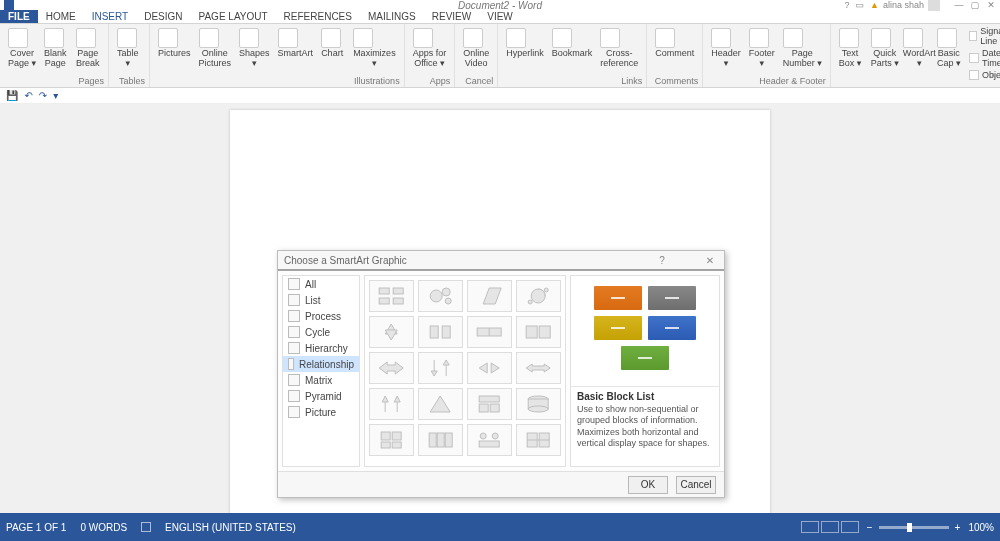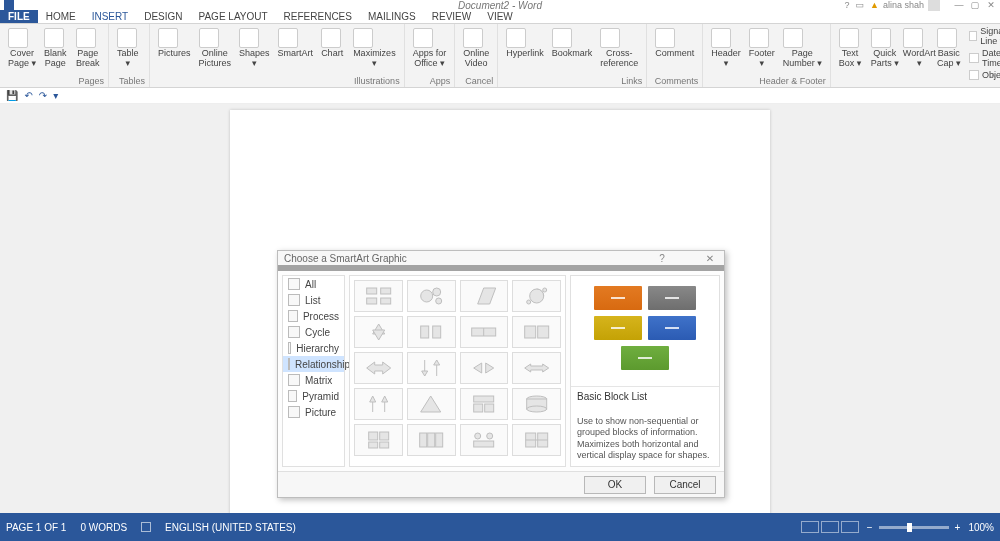--- a/index.html
+++ b/index.html
@@ -36,48 +36,48 @@
 
 .qat { height: 16px; background: #fff; display: flex; align-items: center; gap: 6px; padding: 0 6px; color: #2b579a; font-size: 10px; border-bottom: 1px solid #eee; }
 .qat span { cursor: default; }
 
 
 .docarea { position: relative; height: 431px; background: #f0f0f0; display: flex; justify-content: center; padding-top: 6px; }
 .page { width: 540px; height: 410px; background: #fff; box-shadow: 0 0 3px rgba(0,0,0,.2); }
 
 
 .dialog { position: absolute; left: 277px; top: 146px; width: 448px; height: 248px; background: #fdfdfd; border: 1px solid #bdbdbd; box-shadow: 2px 2px 6px rgba(0,0,0,.25); display: flex; flex-direction: column; }
-.dlg-title { height: 20px; background: #f7f7f7; display: flex; align-items: center; padding: 0 6px; font-size: 10px; color: #666; border-bottom: 6px solid #a3a3a3; gap: 32px; }
+.dlg-title { height: 20px; background: #f7f7f7; display: flex; align-items: center; padding: 0 6px; font-size: 10px; color: #666; border-bottom: 2px solid #a3a3a3; gap: 32px; }
 .dlg-title .spacer { flex: 1; }
 .dlg-title .hbtn { width: 16px; text-align: center; color: #888; cursor: default; }
 .dlg-body { flex: 1; display: flex; padding: 4px; gap: 4px; }
-.catlist { width: 63px; border: 1px solid #e0e0e0; background: #fff; }
+.catlist { width: 78px; border: 1px solid #e0e0e0; background: #fff; }
 .catlist .cat { display: flex; align-items: center; gap: 5px; padding: 2px 5px; font-size: 10px; color: #444; cursor: default; }
 .catlist .cat.selected { background: #cfe4ff; }
 .catlist .cat .cico { width: 12px; height: 12px; border: 1px solid #bbb; background: #f8f8f8; }
 .layouts { flex: 1; border: 1px solid #e0e0e0; background: #fff; overflow: auto; padding: 4px; display: grid; grid-template-columns: repeat(4, 1fr); gap: 4px; align-content: start; position: relative; }
 .layouts::-webkit-scrollbar { width: 12px; }
 .layouts::-webkit-scrollbar-track { background: #f0f0f0; }
 .layouts::-webkit-scrollbar-thumb { background: #c8c8c8; }
 .layout { height: 32px; border: 1px solid #ddd; background: #fafafa; display: flex; align-items: center; justify-content: center; cursor: default; }
 .layout svg { width: 80%; height: 80%; }
 .preview { width: 150px; border: 1px solid #e0e0e0; background: #fff; display: flex; flex-direction: column; }
 .preview-canvas { flex: 0 0 110px; display: flex; flex-wrap: wrap; gap: 6px; padding: 10px 18px; align-content: flex-start; justify-content: center; }
 .block { width: 48px; height: 24px; border-radius: 1px; position: relative; }
 .block::after { content: ""; position: absolute; left: 35%; top: 50%; width: 30%; height: 2px; background: rgba(255,255,255,.8); transform: translateY(-50%); }
 .block.orange { background: linear-gradient(#e37a22,#d86a10); }
 .block.gray { background: linear-gradient(#888,#6e6e6e); }
 .block.yellow { background: linear-gradient(#d6b41c,#c4a205); }
 .block.blue { background: linear-gradient(#3f72c9,#2b5bb3); }
 .block.green { background: linear-gradient(#6fae3f,#5c9a2e); }
 .preview-desc { padding: 4px 6px; border-top: 1px solid #e5e5e5; }
-.preview-desc .name { font-size: 10px; font-weight: 400; color: #333; margin-bottom: 14px; }
+.preview-desc .name { font-size: 10px; font-weight: 700; color: #333; margin-bottom: 2px; }
 .preview-desc .desc { font-size: 9px; color: #555; line-height: 1.25; }
 .dlg-foot { height: 26px; border-top: 1px solid #e0e0e0; display: flex; justify-content: flex-end; align-items: center; gap: 8px; padding: 0 8px; background: #f7f7f7; }
-.dlg-foot button { width: 62px; height: 18px; font-size: 10px; background: #f0f0f0; border: 1px solid #b8b8b8; color: #333; cursor: default; }
+.dlg-foot button { width: 40px; height: 18px; font-size: 10px; background: #f0f0f0; border: 1px solid #b8b8b8; color: #333; cursor: default; }
 
 
 .statusbar { position: absolute; bottom: 0; left: 0; right: 0; height: 28px; background: #2b579a; color: #fff; font-size: 10px; display: flex; align-items: center; padding: 0 6px; }
 .statusbar .seg { margin-right: 14px; display: flex; align-items: center; gap: 4px; }
 .statusbar .spacer { flex: 1; }
 .statusbar .viewbtn { width: 18px; height: 12px; border: 1px solid rgba(255,255,255,.5); margin-left: 2px; cursor: default; }
 .statusbar .zoom-slider { width: 70px; height: 3px; background: rgba(255,255,255,.5); margin: 0 6px; position: relative; }
 .statusbar .zoom-slider::after { content: ""; position: absolute; left: 40%; top: -3px; width: 5px; height: 9px; background: #fff; }
 .sb-ico { width: 10px; height: 10px; border: 1px solid rgba(255,255,255,.6); display: inline-block; }
 

